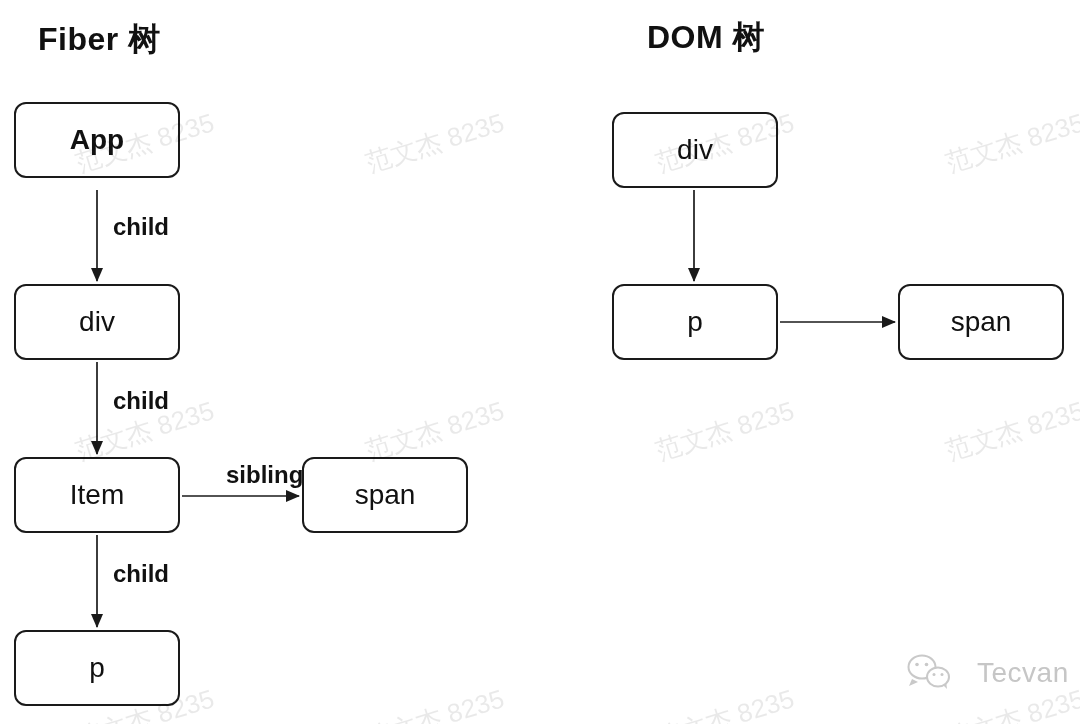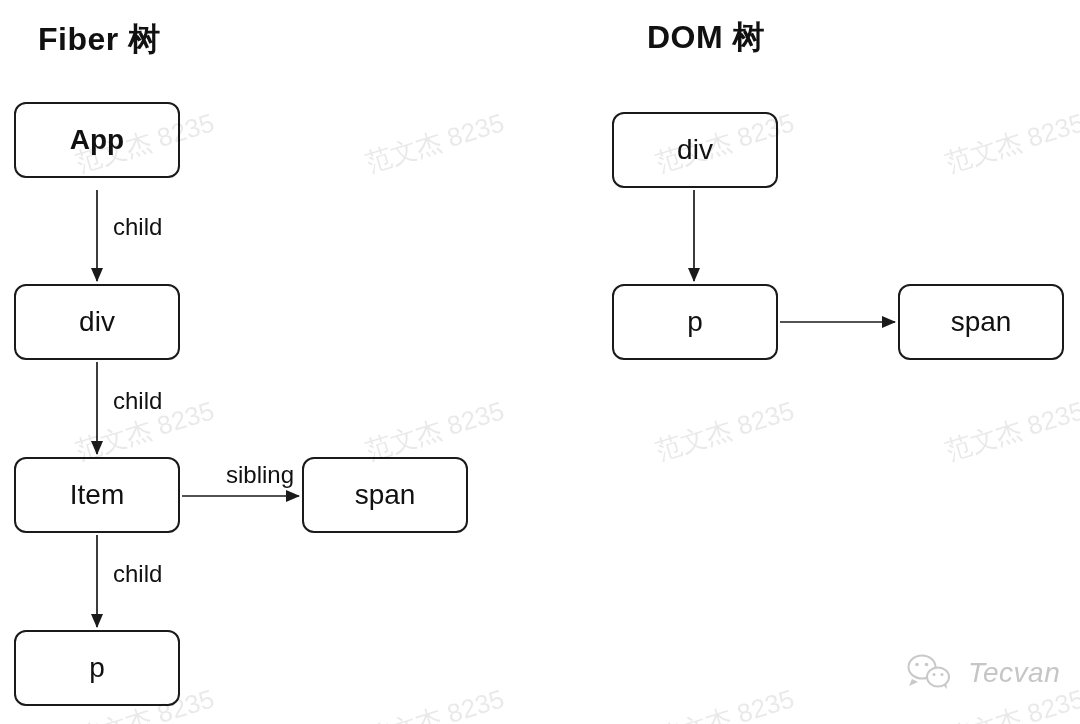--- a/index.html
+++ b/index.html
@@ -39,20 +39,21 @@
     left: 0; top: 0;
     width: 1080px;
     height: 724px;
   }
   .edge-label {
     position: absolute;
     font-size: 24px;
     line-height: 24px;
     color: #111111;
     white-space: nowrap;
+    font-weight: bold;
   }
   .watermark-layer {
     position: absolute;
     left: 0; top: 0;
     width: 1080px;
     height: 724px;
     pointer-events: none;
     z-index: 5;
   }
   .watermark {
@@ -61,23 +62,22 @@
     color: rgba(0, 0, 0, 0.085);
     white-space: nowrap;
     transform: translate(-50%, -50%) rotate(-17deg);
   }
   .brand-footer {
     position: absolute;
     left: 906px;
     top: 652px;
     display: flex;
     align-items: center;
-    gap: 16px;
+    gap: 25px;
     z-index: 2;
-    font-style: italic;
   }
   .brand-text {
     font-size: 28px;
     color: #c6c6c6;
     text-shadow: 1px 1px 0 #ffffff;
     letter-spacing: 0.5px;
   }
 </style>
 </head>
 <body>

